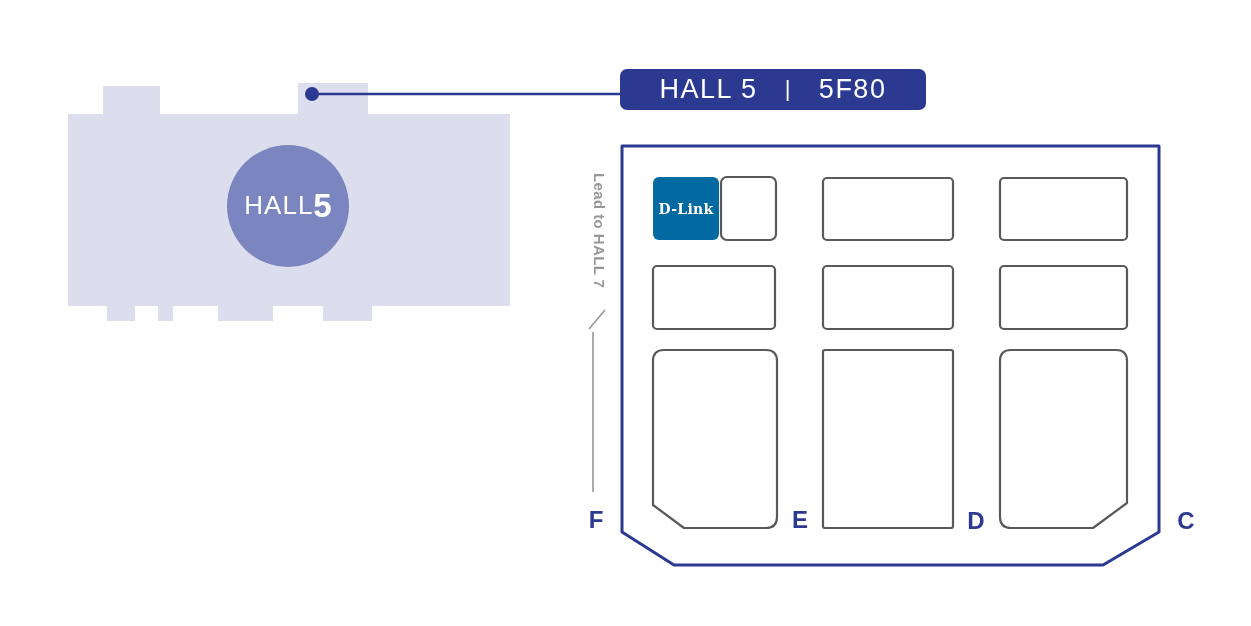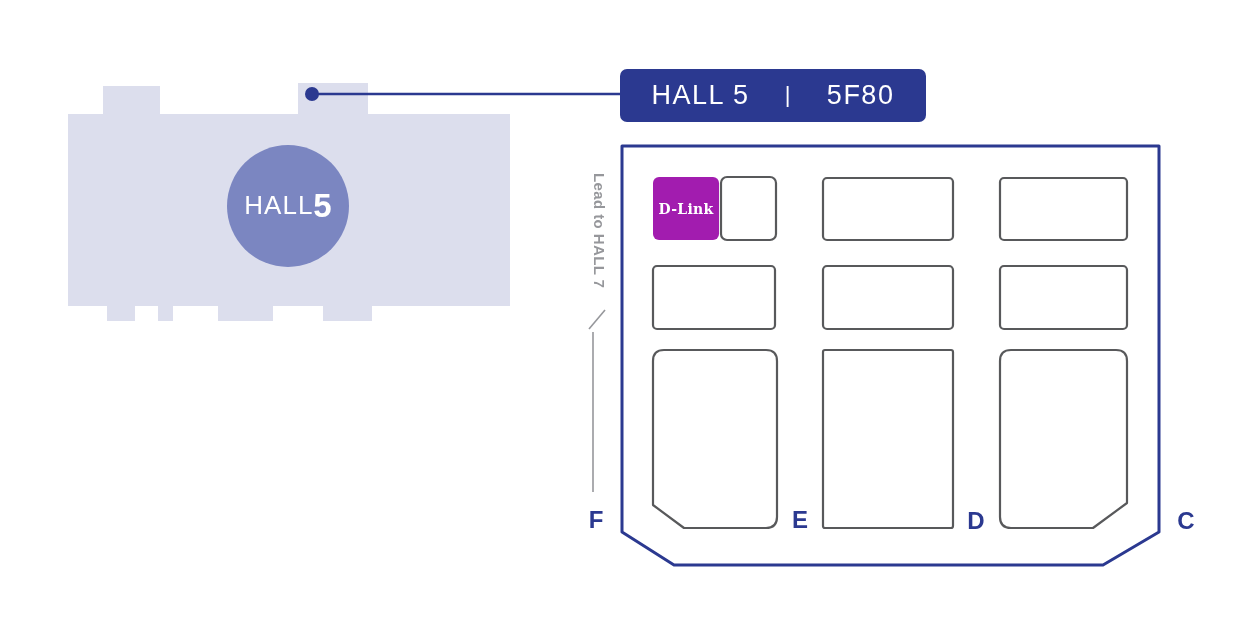--- a/index.html
+++ b/index.html
@@ -41,44 +41,44 @@
   }
   .hall-circle .hall-number {
     font-size: 33px;
     font-weight: 700;
   }
 
   
   .callout-banner {
     position: absolute;
     left: 620px; top: 69px;
-    width: 306px; height: 53px;
+    width: 306px; height: 41px;
     background: #2B3990;
     border-radius: 7px;
     display: flex;
     align-items: center;
     justify-content: center;
-    gap: 35px;
+    gap: 27px;
     color: #ffffff;
     font-size: 27px;
     font-weight: 500;
     letter-spacing: 1.5px;
   }
   .callout-banner .sep {
     font-size: 22px;
     font-weight: 400;
     transform: translateY(-1px);
   }
 
   
   .dlink-booth {
     position: absolute;
     left: 653px; top: 177px;
     width: 66px; height: 63px;
-    background: #a21caf;
+    background: #0369a1;
     border-radius: 6px;
     display: flex;
     align-items: center;
     justify-content: center;
     cursor: pointer;
   }
   .dlink-booth .dlink-label {
     color: #ffffff;
     font-family: "DejaVu Serif", "Liberation Serif", serif;
     font-weight: 700;

